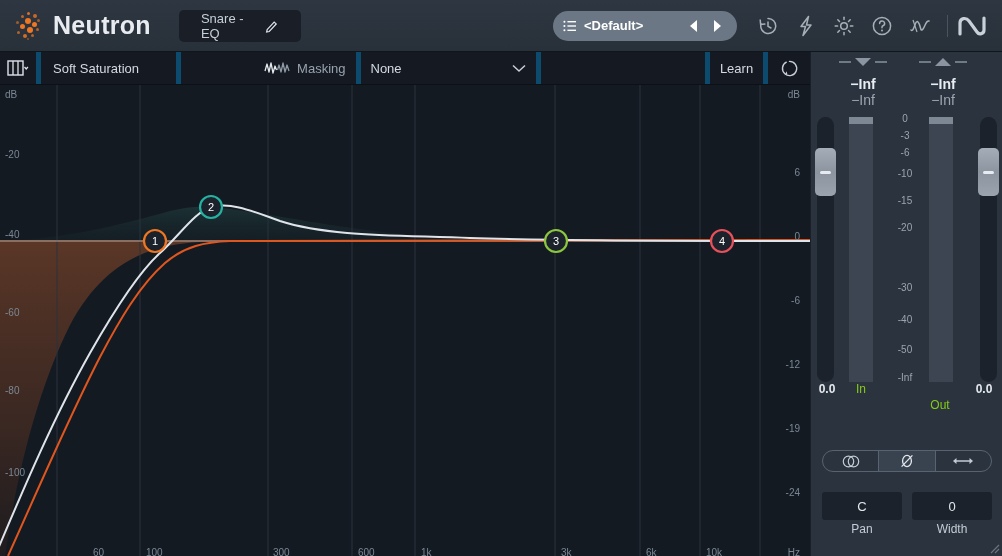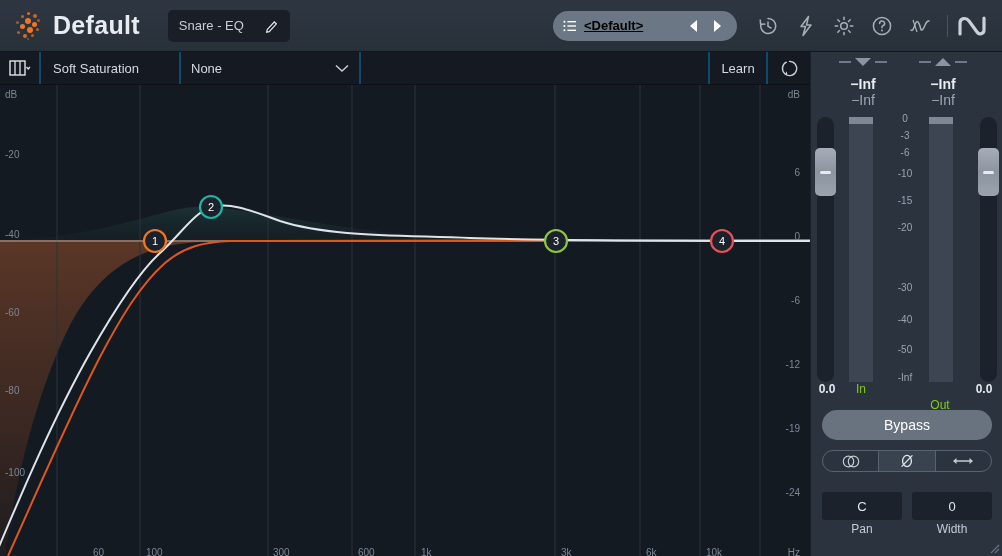--- a/index.html
+++ b/index.html
@@ -31,52 +31,52 @@
   .brand {
     margin-left: 9px;
     font-size: 25px; font-weight: bold; color: #e8ecf1;
     letter-spacing: .3px;
   }
   .preset-name-box {
     margin-left: 28px;
     width: 122px; height: 32px;
     background: #1a1f27; border-radius: 5px;
     display: flex; align-items: center; justify-content: space-between;
-    padding: 0 11px;
+    padding: 0 22px;
   }
   .preset-name-box .txt { font-size: 13px; color: #c6ced8; }
   .pencil { width: 14px; height: 14px; }
 
   .header-right {
     margin-left: auto; display: flex; align-items: center; padding-right: 10px;
   }
   .preset-pill {
     width: 184px; height: 30px;
     background: #6c7785; border-radius: 15px;
     display: flex; align-items: center; padding: 0 10px;
     margin-right: 12px;
   }
   .preset-pill .listicon { width: 14px; height: 12px; margin-right: 7px; }
-  .preset-pill .label { font-size: 13px; color: #000000; font-weight: bold; flex: 1; text-decoration: underline; }
+  .preset-pill .label { font-size: 13px; color: #ffffff; font-weight: bold; flex: 1; }
   .arrbtn { width: 22px; height: 22px; display:flex; align-items:center; justify-content:center;}
   .hicon { width: 24px; height: 24px; margin: 0 7px; opacity: .82; }
   .divider-v { width: 1px; height: 22px; background: #4a535f; margin: 0 8px; }
   .nlogo { width: 28px; height: 22px; margin-left: 2px; margin-right: 6px; }
 
   
   .toolbar {
     position: absolute; top: 52px; left: 0;
     width: 810px; height: 33px;
     background: #151a22;
     display: flex; align-items: stretch;
     border-bottom: 1px solid #0d1117;
   }
   .tb-cell {
     display: flex; align-items: center;
-    border-right: 2px solid #0c4a6e;
+    border-right: 5px solid #0c4a6e;
     color: #d4dae1; font-size: 13px;
   }
   .tb-panelicon { width: 41px; justify-content: center; }
   .tb-mode { width: 140px; padding-left: 12px; }
   .tb-masking { flex: 1; justify-content: flex-end; padding-right: 10px; }
   .tb-masking .mlabel { color: #98a2ad; margin-left: 7px; }
   .tb-none {
     width: 180px; padding-left: 10px; padding-right: 10px;
     justify-content: space-between;
   }
@@ -180,21 +180,21 @@
         <i style="left:11px;top:7px;width:6px;height:6px;"></i>
         <i style="left:18px;top:11px;width:5px;height:5px;"></i>
         <i style="left:6px;top:13px;width:5px;height:5px;"></i>
         <i style="left:13px;top:16px;width:6px;height:6px;"></i>
         <i style="left:22px;top:17px;width:3px;height:3px;opacity:.7"></i>
         <i style="left:3px;top:20px;width:3px;height:3px;opacity:.7"></i>
         <i style="left:9px;top:23px;width:4px;height:4px;opacity:.85"></i>
         <i style="left:17px;top:23px;width:3px;height:3px;opacity:.7"></i>
         <i style="left:13px;top:27px;width:2px;height:2px;opacity:.5"></i>
       </div>
-      <div class="brand">Default</div>
+      <div class="brand">Neutron</div>
     </div>
 
     <div class="preset-name-box">
       <span class="txt">Snare - EQ</span>
       <svg class="pencil" viewBox="0 0 16 16">
         <path d="M2.5 12.2 L10.6 3.4 L13 5.6 L4.9 14.4 L1.9 15 Z" fill="none" stroke="#dfe4ea" stroke-width="1.4"></path>
       </svg>
     </div>
 
     <div class="header-right">
@@ -259,20 +259,27 @@
 
   <div class="toolbar">
     <div class="tb-cell tb-panelicon">
       <svg width="22" height="18" viewBox="0 0 22 18">
         <rect x="1" y="2" width="15" height="14" fill="none" stroke="#dfe4ea" stroke-width="1.4"></rect>
         <path d="M6 2 L6 16 M11 2 L11 16" stroke="#dfe4ea" stroke-width="1.3"></path>
         <path d="M17.5 8 L19.2 10 L20.9 8" fill="none" stroke="#dfe4ea" stroke-width="1.3"></path>
       </svg>
     </div>
     <div class="tb-cell tb-mode">Soft Saturation</div>
+    <div class="tb-cell tb-masking">
+      <svg width="26" height="16" viewBox="0 0 26 16">
+        <path d="M1 11 L3 4 L5 12 L7 3 L9 13 L11 6 L12.5 10" fill="none" stroke="#e4e9ee" stroke-width="1.3" stroke-linejoin="round"></path>
+        <path d="M13.5 10 L15 5 L17 12 L19 3 L21 12 L23 5 L25 11" fill="none" stroke="#8e99a5" stroke-width="1.3" stroke-linejoin="round"></path>
+      </svg>
+      <span class="mlabel">Masking</span>
+    </div>
     <div class="tb-cell tb-none">
       <span>None</span>
       <svg width="14" height="9" viewBox="0 0 14 9">
         <path d="M1 1.5 L7 7 L13 1.5" fill="none" stroke="#c6ced8" stroke-width="1.5"></path>
       </svg>
     </div>
     <div class="tb-cell tb-spacer"></div>
     <div class="tb-cell tb-learn">Learn</div>
     <div class="tb-cell tb-reset">
       <svg width="19" height="19" viewBox="0 0 19 19">
@@ -412,21 +419,20 @@
     <div class="mscale" style="left:76px;top:230px;">-30</div>
     <div class="mscale" style="left:76px;top:262px;">-40</div>
     <div class="mscale" style="left:76px;top:292px;">-50</div>
     <div class="mscale" style="left:76px;top:320px;">-Inf</div>
 
     <div class="mfoot" style="left:0px;  top:330px;width:32px;">0.0</div>
     <div class="mfoot dim" style="left:34px;top:330px;width:32px;">In</div>
     <div class="mfoot dim" style="left:113px;top:346px;width:32px;">Out</div>
     <div class="mfoot" style="left:155px;top:330px;width:36px;">0.0</div>
 
-    <div class="bypass">Bypass</div>
 
     <div class="seg">
       <div>
         <svg width="22" height="13" viewBox="0 0 22 13">
           <ellipse cx="8.5" cy="6.5" rx="5.2" ry="5.4" fill="none" stroke="#c4ccd5" stroke-width="1.2"></ellipse>
           <ellipse cx="13.5" cy="6.5" rx="5.2" ry="5.4" fill="none" stroke="#c4ccd5" stroke-width="1.2"></ellipse>
         </svg>
       </div>
       <div class="active">
         <svg width="16" height="16" viewBox="0 0 16 16">

